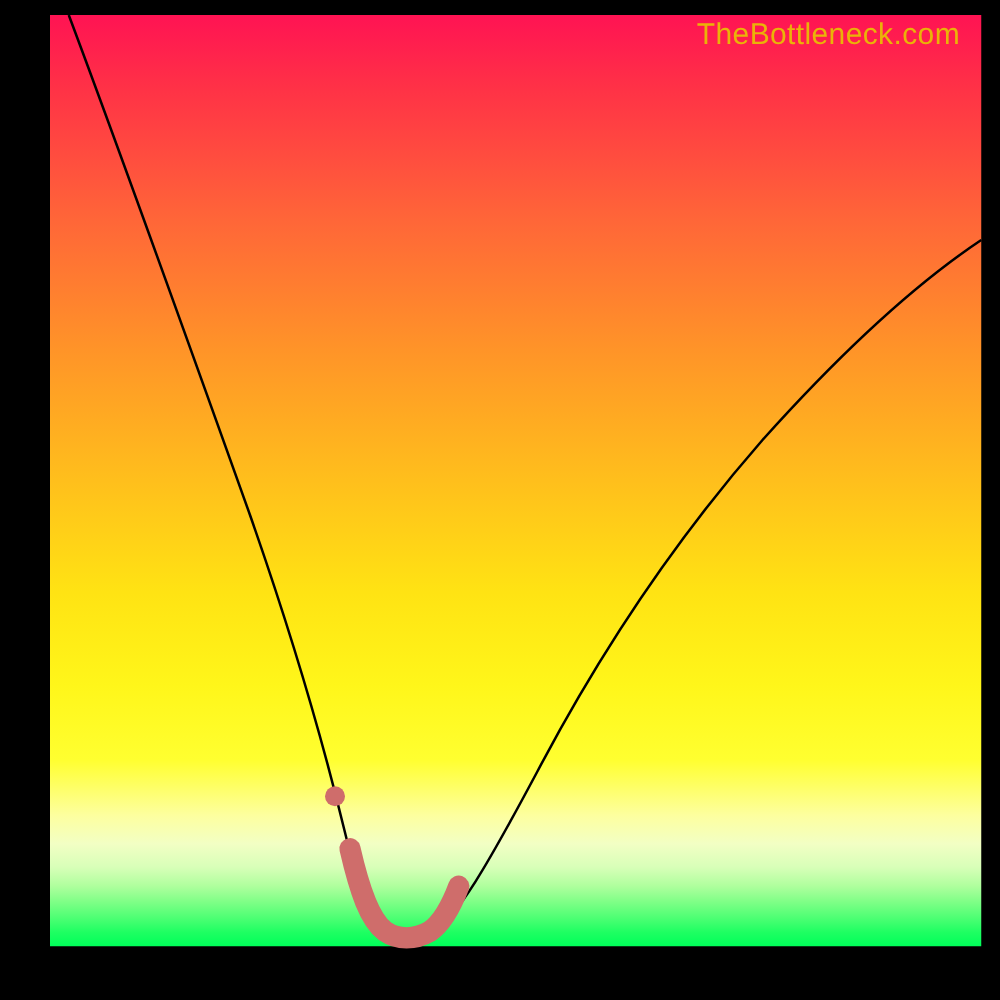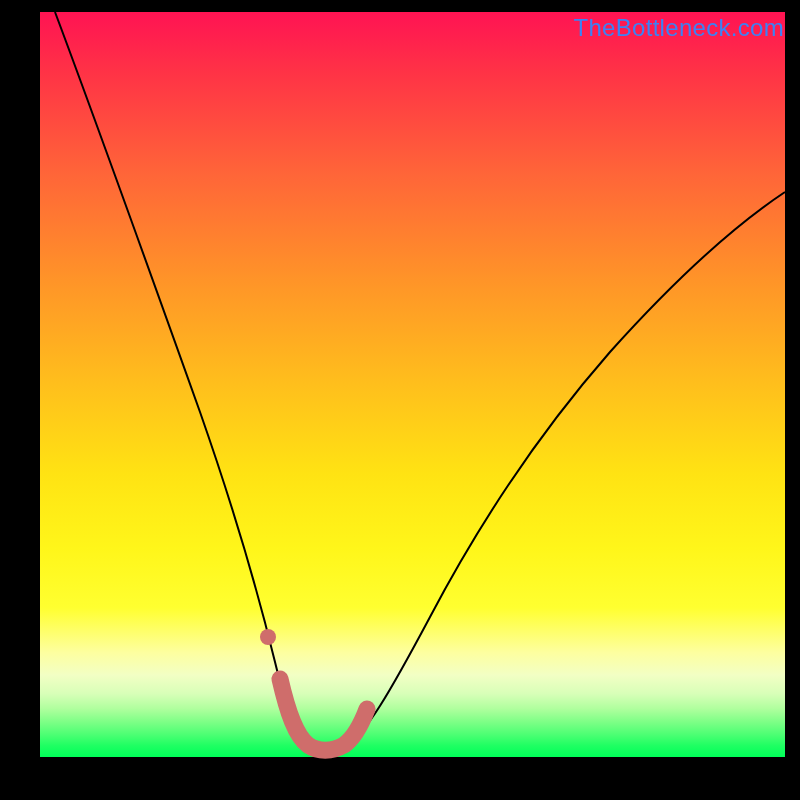--- a/index.html
+++ b/index.html
@@ -32,22 +32,22 @@
       #b0ff9e 93.5%,
       #7dff86 95.3%,
       #4cff73 97%,
       #1eff62 98.5%,
       #00ff59 100%
     );
   }
   .watermark {
     position: absolute;
     top: 14px;
-    right: 16px;
-    color: #3b82f6;
+    right: 32px;
+    color: #eab308;
     font-size: 24px;
     letter-spacing: 0.3px;
     font-weight: 500;
   }
   svg.plot {
     position: absolute;
     left: 0;
     top: 0;
     width: 745px;
     height: 745px;

